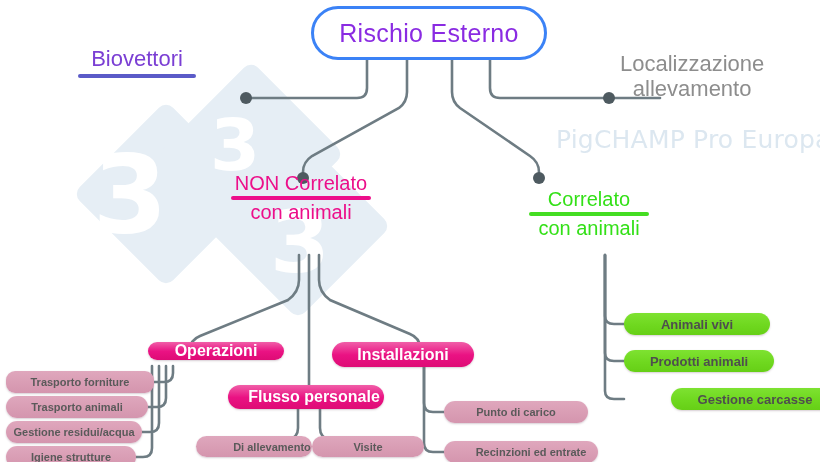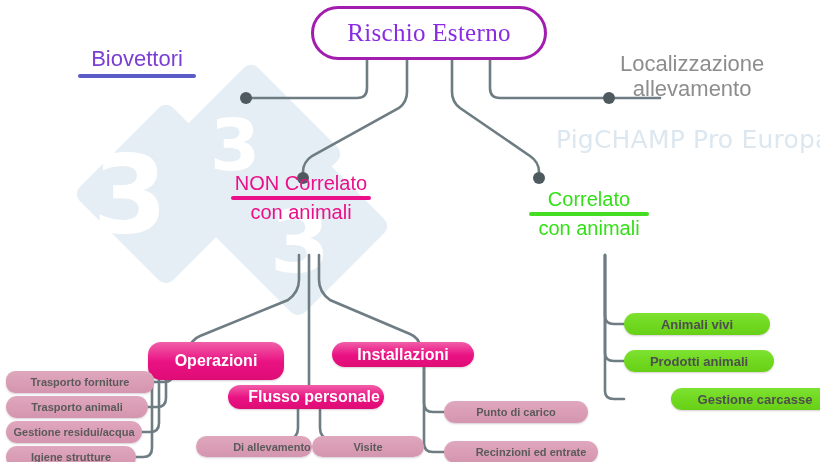--- a/index.html
+++ b/index.html
@@ -44,28 +44,27 @@
     z-index: 5;
     white-space: nowrap;
   }
 
   
   #root-node {
     left: 311px;
     top: 6px;
     width: 236px;
     height: 54px;
-    border: 3px solid #a21caf;
+    border: 3px solid #3b82f6;
     border-radius: 27px;
     background: #ffffff;
     box-sizing: border-box;
     display: flex;
     align-items: center;
     justify-content: center;
-    font-family: Liberation Serif, serif;
   }
   #root-node .txt {
     color: #8a2be2;
     font-size: 25px;
     letter-spacing: 0.3px;
   }
 
   
   .plain {
     display: flex;
@@ -204,21 +203,21 @@
     <span class="rule"></span>
     <span class="line">con animali</span>
   </div>
 
   <div class="node plain" id="correlato">
     <span class="line">Correlato</span>
     <span class="rule"></span>
     <span class="line">con animali</span>
   </div>
 
-  <div class="pill magenta" style="left:148px; top:342px; width:136px; height:38px;">Operazioni</div>
+  <div class="pill magenta" style="left:148px; top:342px; width:136px; height:18px;">Operazioni</div>
 
   <div class="pill magenta" style="left:332px; top:342px; width:142px; height:25px;">Installazioni</div>
 
   <div class="pill magenta" style="left:228px; top:385px; width:156px; height:24px;padding-left:16px;">Flusso personale</div>
 
   <div class="pill rose" style="left:6px; top:371px; width:148px; height:22px;border-radius:9px;">Trasporto forniture</div>
 
   <div class="pill rose" style="left:6px; top:396px; width:142px; height:22px;">Trasporto animali</div>
 
   <div class="pill rose" style="left:6px; top:421px; width:136px; height:22px;">Gestione residui/acqua</div>

